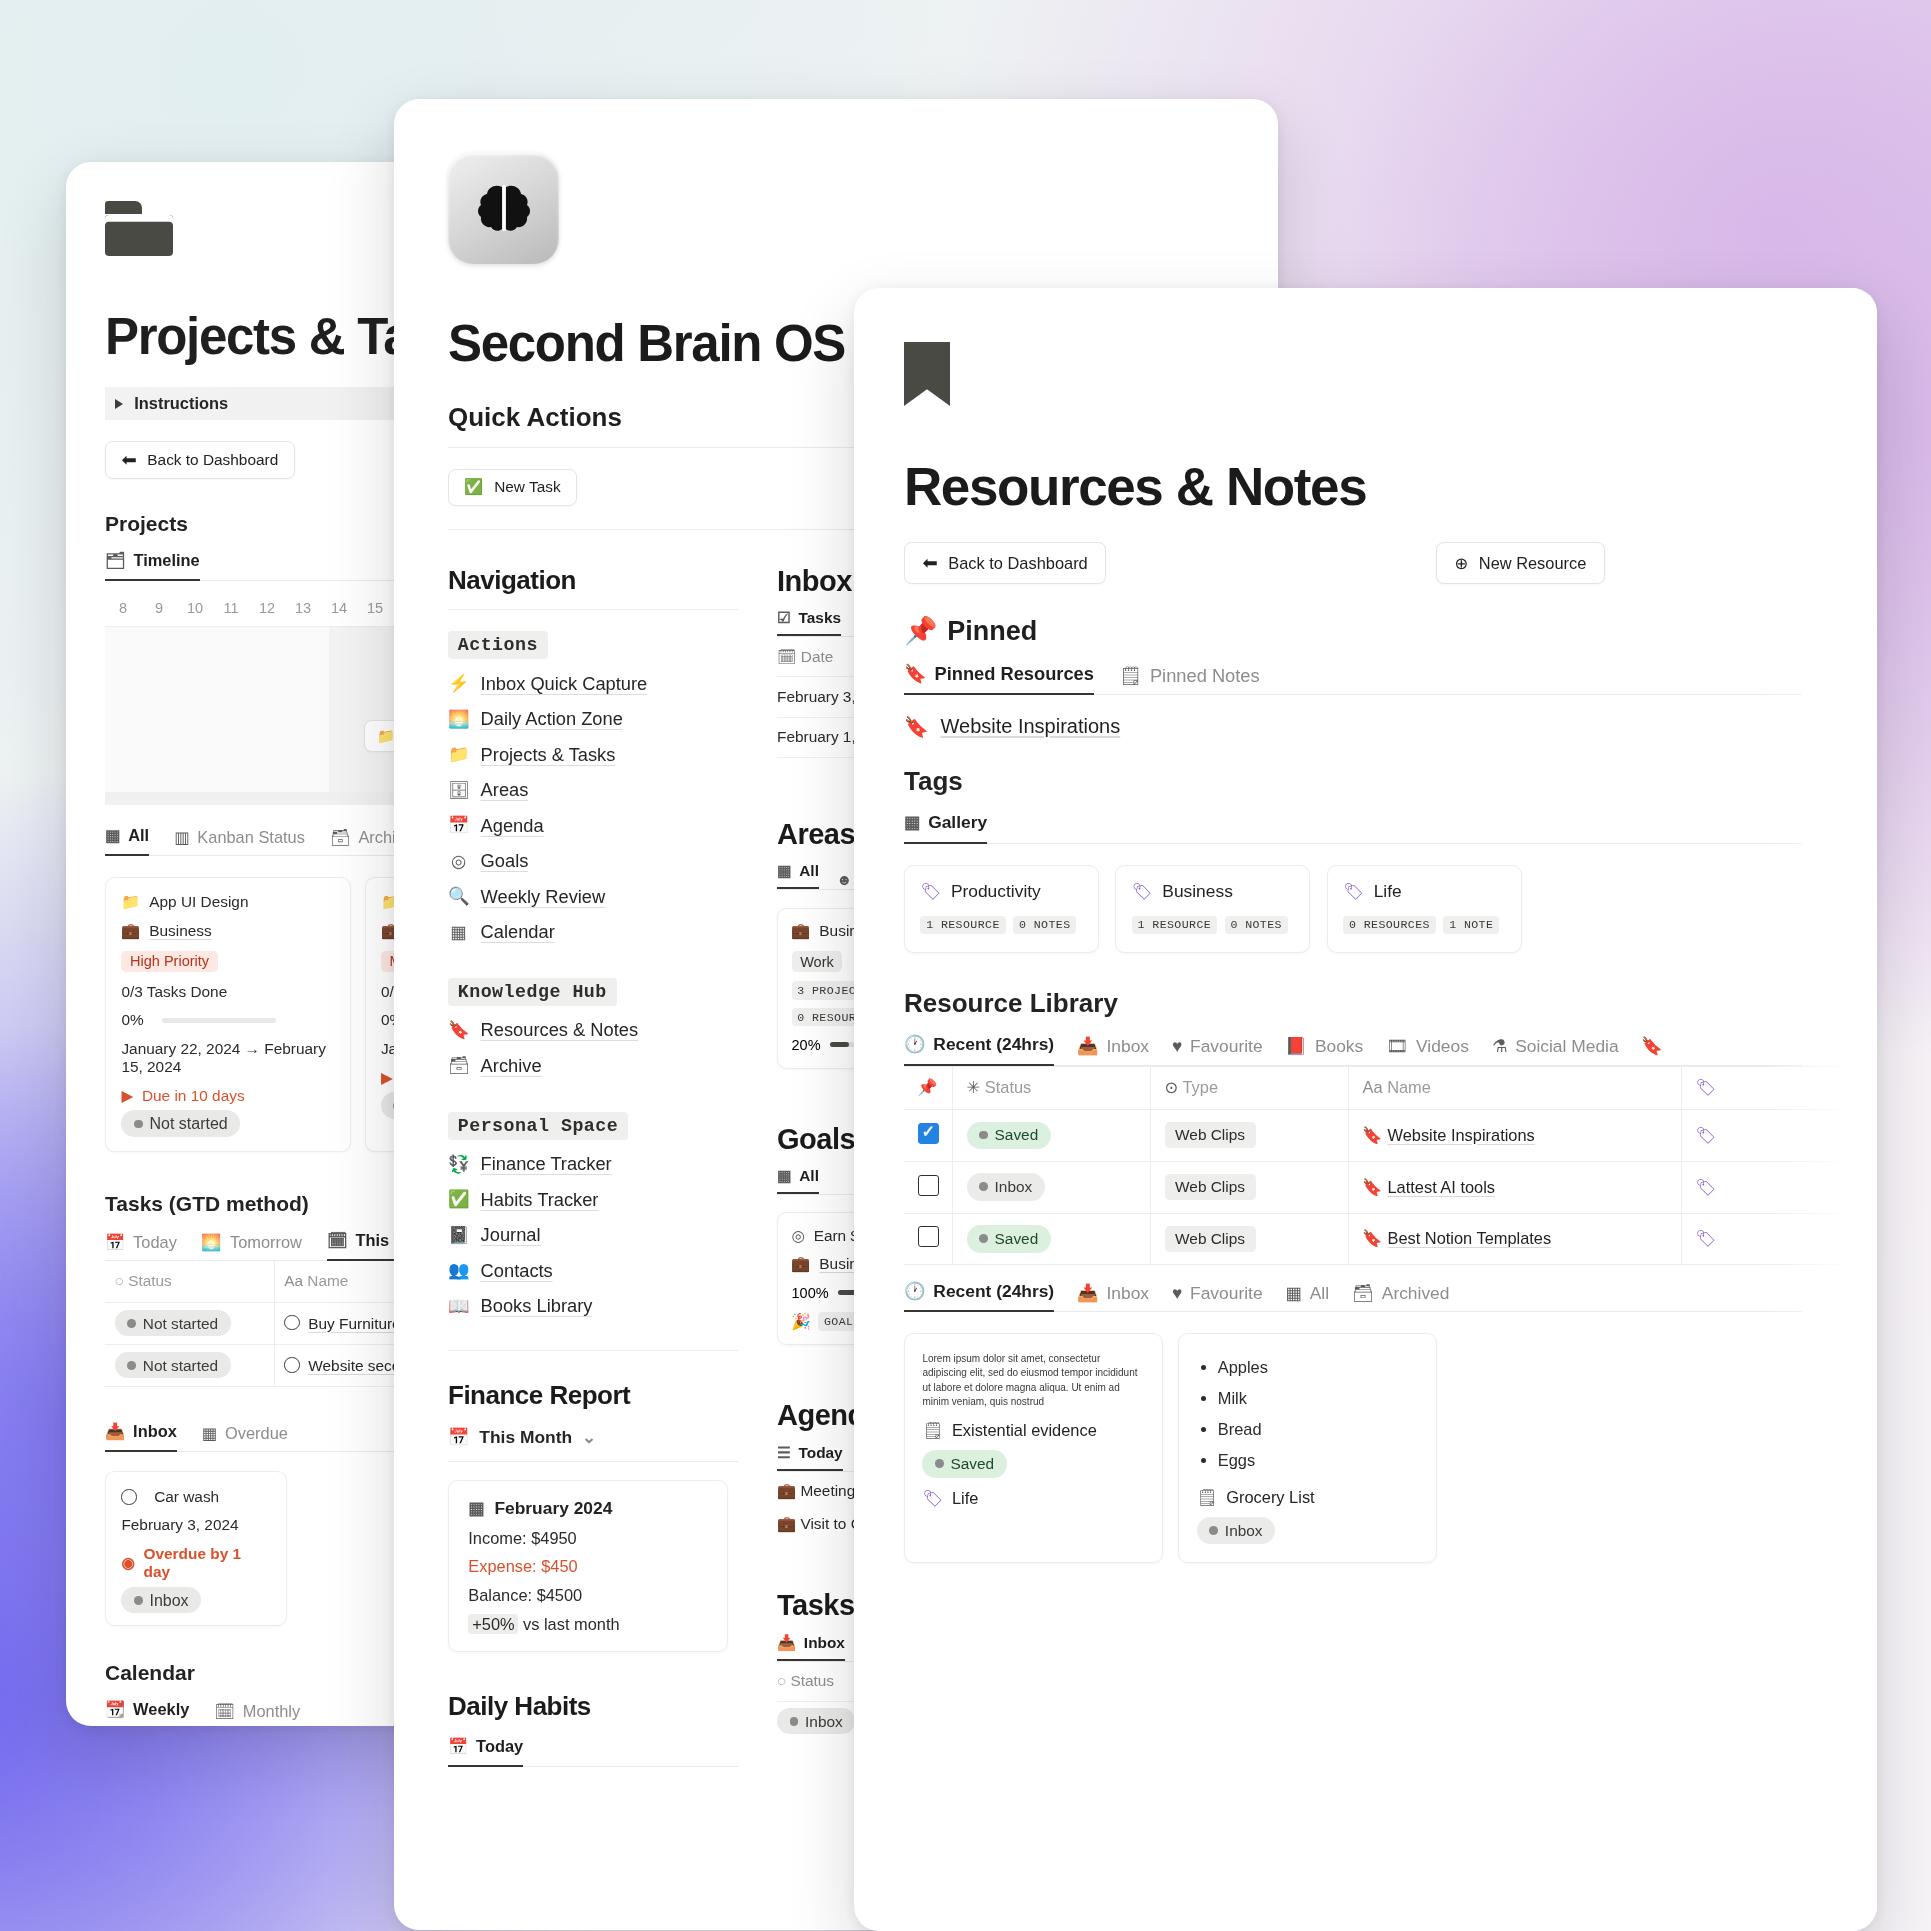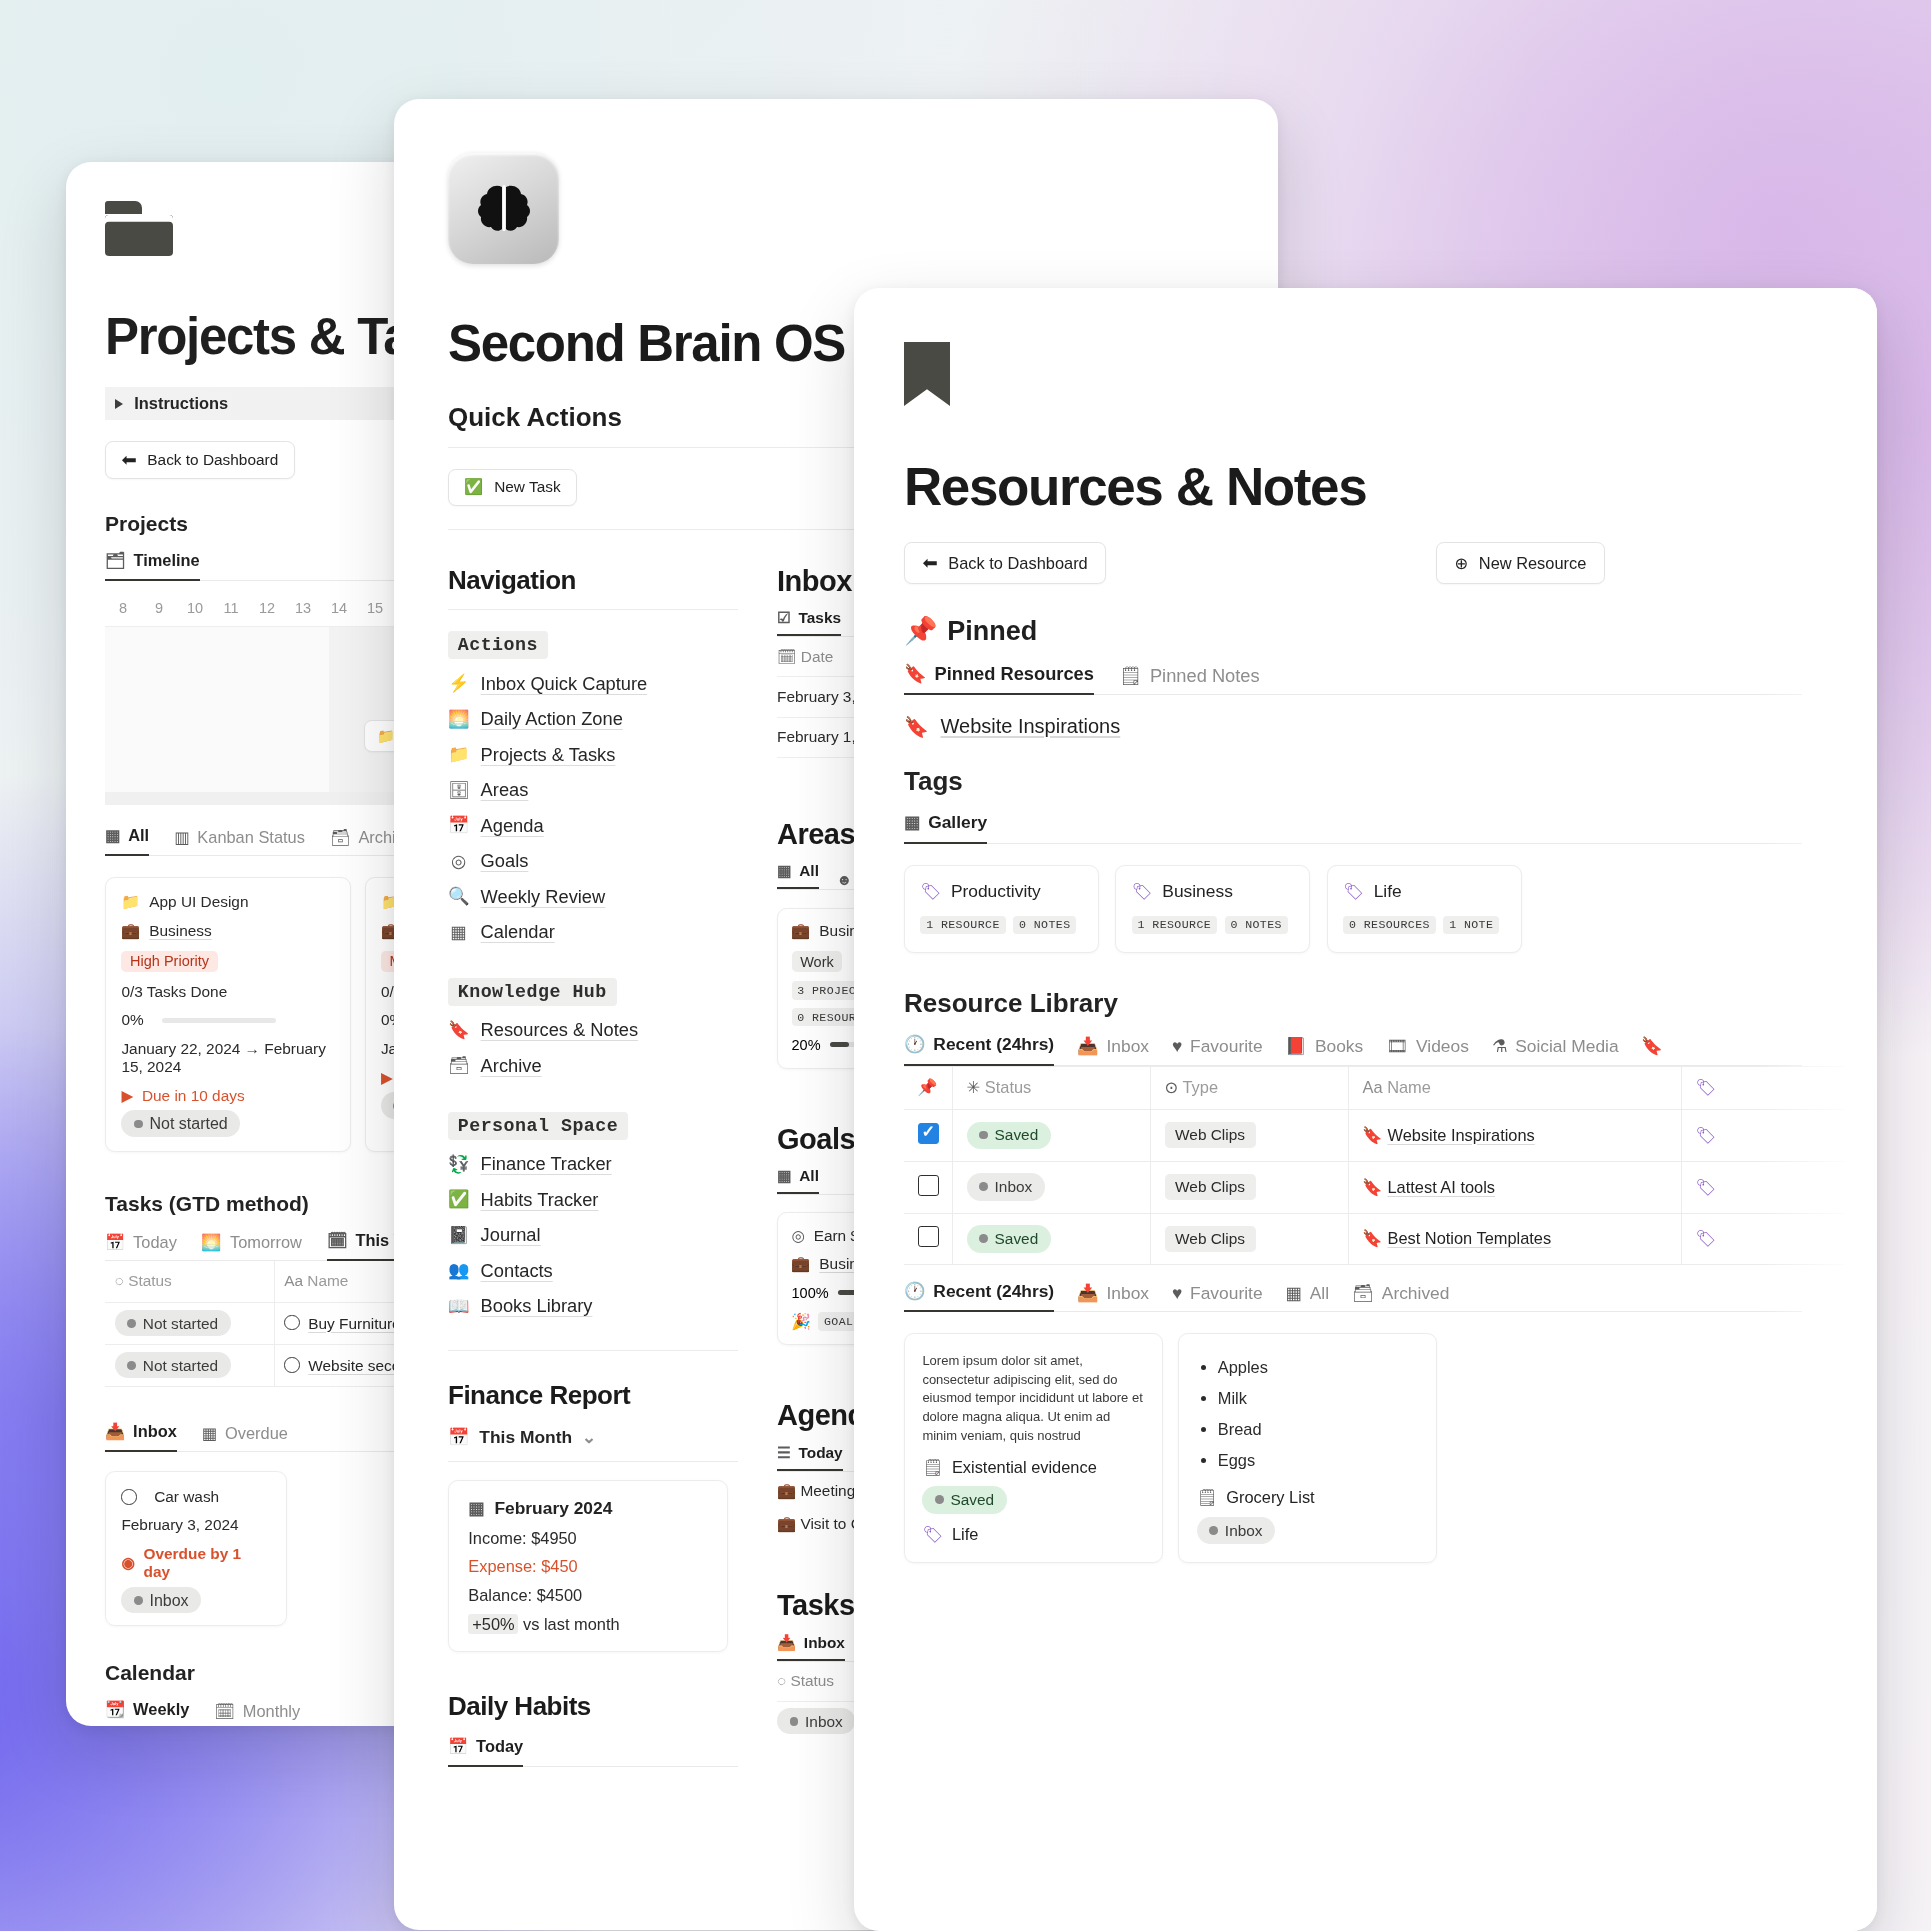--- a/index.html
+++ b/index.html
@@ -176,21 +176,21 @@
   table.res td{color:#232323;}
   .vline{border-right:1px solid #ececec !important;}
   .chk{width:21px;height:21px;border:1.9px solid #2f2f2f;border-radius:2.9px;display:inline-block;}
   .chk.on{background:#2383e2;border-color:#2383e2;position:relative;}
   .chk.on::after{content:"✓";color:#fff;font-size:16.4px;position:absolute;left:2.9px;top:-1.9px;font-weight:700;}
   .badge-green{background:#dcf0e0;color:#1f4a2b;border-radius:19.3px;padding:4.8px 12.6px;display:inline-block;font-size:15.4px;}
   .badge-grey{background:#ebebe9;color:#3b3b3b;border-radius:19.3px;padding:4.8px 12.6px;display:inline-block;font-size:15.4px;}
   .badge-plain{background:#eeeeec;color:#2c2c2c;border-radius:4.8px;padding:3.9px 10.6px;display:inline-block;font-size:15.4px;}
 
   .note-card{border:1px solid #ececec;border-radius:9.7px;padding:17.4px;width:259px;min-height:193px;box-shadow:0 1px 2.9px rgba(0,0,0,.04);}
-  .note-text{font-size:13px;color:#3a3a3a;line-height:1.45;}
+  .note-text{font-size:10px;color:#3a3a3a;line-height:1.45;}
   .note-foot{display:flex;align-items:center;gap:8.7px;font-size:16.4px;color:#232323;margin-top:11.6px;}
   .bullets{font-size:16.4px;color:#2b2b2b;line-height:1.9;padding-left:21px;}
 
   .flexrow{display:flex;}
   .muted{color:#8d8d8d;}
 </style>
 </head>
 <body>
 
 <div id="backdrop"></div>

